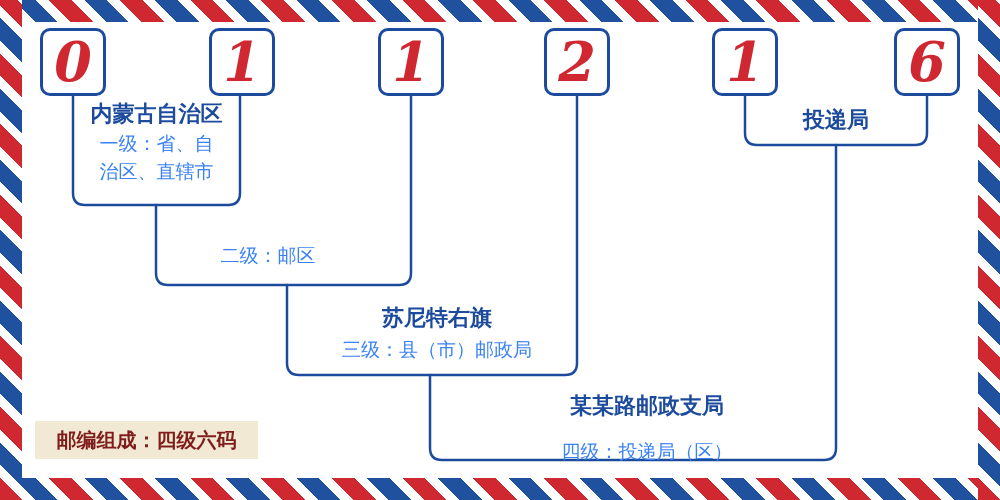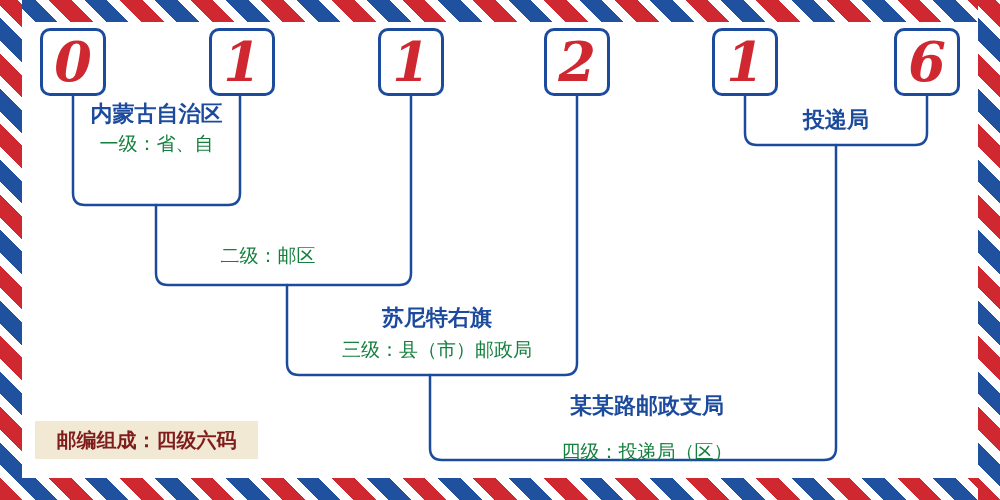--- a/index.html
+++ b/index.html
@@ -22,21 +22,21 @@
   .digit-box{position:absolute;top:28px;width:66px;height:68px;box-sizing:border-box;
     border:3px solid #1c4b9d;border-radius:10px;background:#ffffff;
     display:flex;align-items:center;justify-content:center;z-index:3;}
   .digit{font-family:"DejaVu Serif","Liberation Serif",serif;font-style:italic;font-weight:bold;
     font-size:54px;line-height:1;color:#cf2830;}
 
   .b1{left:40px;} .b2{left:209px;} .b3{left:378px;} .b4{left:544px;} .b5{left:712px;} .b6{left:894px;}
 
   .lbl{position:absolute;z-index:3;text-align:center;}
   .lbl-name{color:#1c4b9d;font-weight:bold;font-size:22px;line-height:26px;}
-  .lbl-desc{color:#15803d;font-size:19px;line-height:23px;}
+  .lbl-desc{color:#3b82f6;font-size:19px;line-height:23px;}
 
   .label1{left:75px;top:101px;width:163px;}
   .label1 .lbl-desc{margin-top:5px;}
   .label2{left:170px;top:244px;width:196px;}
   .label3{left:312px;top:305px;width:250px;}
   .label3 .lbl-desc{margin-top:7px;}
   .label4{left:525px;top:393px;width:244px;}
   .label4 .lbl-desc{margin-top:21px;}
   .delivery-label{left:747px;top:107px;width:178px;}
 
@@ -79,20 +79,21 @@
   <div class="digit-box b5">
     <span class="digit">1</span>
   </div>
   <div class="digit-box b6">
     <span class="digit">6</span>
   </div>
 
   <div class="lbl label1">
     <div class="lbl-name">内蒙古自治区</div>
     <div class="lbl-desc">一级：省、自</div>
+    <div class="lbl-desc">治区、直辖市</div>
   </div>
 
   <div class="lbl label2">
     <div class="lbl-desc">二级：邮区</div>
   </div>
 
   <div class="lbl label3">
     <div class="lbl-name">苏尼特右旗</div>
     <div class="lbl-desc">三级：县（市）邮政局</div>
   </div>

